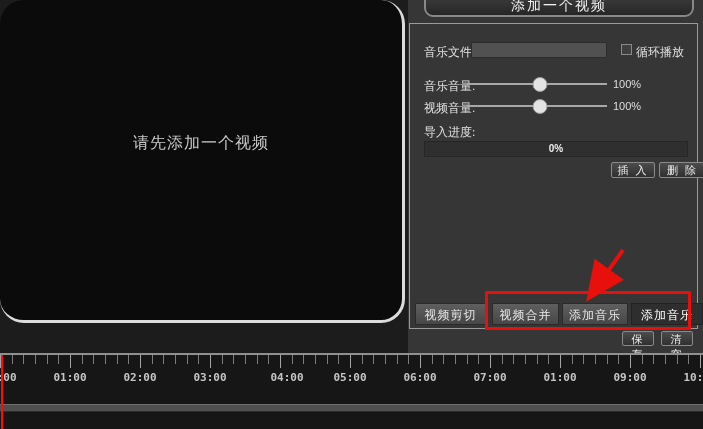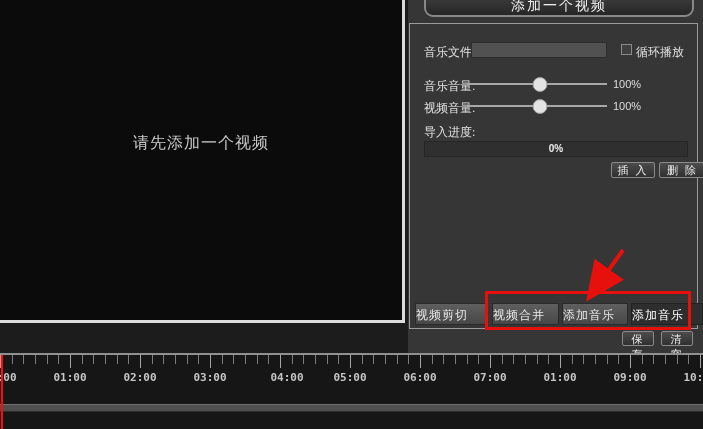--- a/index.html
+++ b/index.html
@@ -2,21 +2,21 @@
 <html><head>
 <meta charset="utf-8">
 <style>
   html,body{margin:0;padding:0;background:#000;}
   .stage{position:relative;width:703px;height:429px;overflow:hidden;
          background:#1c1c1c;font-family:"Liberation Sans",sans-serif;
          -webkit-font-smoothing:antialiased;}
   
   .video-area{position:absolute;left:0;top:0;width:402px;height:320px;
               background:#0b0b0b;border-right:3px solid #dcdcdc;
-              border-bottom:3px solid #dcdcdc;}
+              border-bottom:3px solid #dcdcdc;border-radius:24px;}
   .video-msg{position:absolute;left:0;width:100%;text-align:center;}
   .video-msg.main{top:133px;font-size:16px;color:#c9c9c9;letter-spacing:1px;}
   .video-msg.sub{top:159px;font-size:13px;color:#d0d000;}
   
   .panel{position:absolute;left:408px;top:0;width:295px;height:353px;background:#363636;}
   .add-video-btn{position:absolute;left:424px;top:-17px;width:266px;height:30px;
                  background:linear-gradient(#4a4a4a,#262626);border:2px solid #888;
                  border-radius:9px;color:#f0f0f0;font-size:14px;text-align:center;
                  line-height:40px;letter-spacing:2px;}
   .group-box{position:absolute;left:409px;top:23px;width:287px;height:304px;
@@ -33,21 +33,21 @@
                 transform:translateX(-50%);}
   .pct{position:absolute;left:613px;font-size:11px;color:#dedede;}
   .progress-bar{position:absolute;left:424px;top:141px;width:262px;height:14px;
                 background:#2f2f2f;border:1px solid #262626;text-align:center;}
   .progress-bar .pb-text{font-size:10px;font-weight:bold;color:#eee;line-height:14px;}
   .small-btn{position:absolute;height:16px;background:linear-gradient(#4c4c4c,#303030);
              border:1px solid #8a8a8a;border-radius:2px;color:#ededed;font-size:11px;
              text-align:center;line-height:15px;letter-spacing:2px;padding:0;}
   
   .tab{position:absolute;top:303px;height:22px;font-size:12px;color:#e8e8e8;
-       text-align:left;line-height:22px;letter-spacing:1px;
+       text-align:center;line-height:22px;letter-spacing:1px;
        background:linear-gradient(#5f5f5f,#474747);border:1px solid #2a2a2a;
        box-sizing:border-box;}
   .tab.active{background:#2e2e2e;color:#fff;border-color:#222;}
   
   .hl-rect{position:absolute;left:485px;top:291px;width:200px;height:33px;
            border:3px solid #e8100c;z-index:30;pointer-events:none;}
   .annot-svg{position:absolute;left:0;top:0;z-index:31;pointer-events:none;}
   
   .control-strip{position:absolute;left:0;top:325px;width:405px;height:28px;background:#2a2a2a;}
   .play-btn{position:absolute;left:4px;top:3px;width:25px;height:15px;

